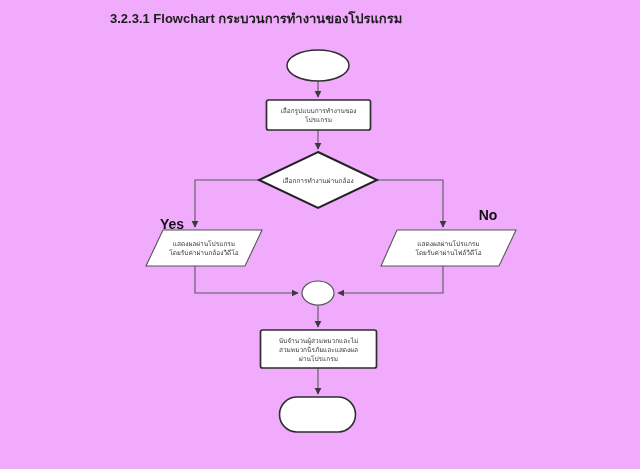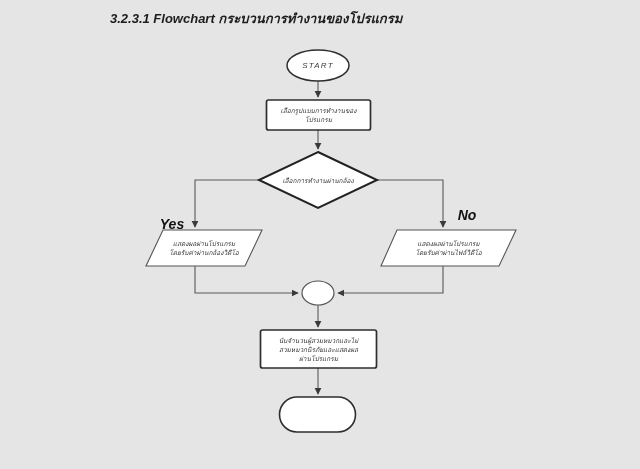--- a/index.html
+++ b/index.html
@@ -1,23 +1,22 @@
 <!DOCTYPE html>
 <html><head>
 <meta charset="utf-8">
 <style>
   html, body { margin: 0; padding: 0; background: #ffffff; }
   .page {
     position: relative;
     width: 640px;
     height: 469px;
-    background: #e5e5e5;
+    background: #f0abfc;
     font-family: "Liberation Sans", sans-serif;
     overflow: hidden;
-    font-style: italic;
   }
   .title {
     position: absolute;
     left: 110px;
     top: 8px;
     font-size: 13px;
     font-weight: 600;
     color: #1c1c1c;
     white-space: nowrap;
   }
@@ -78,32 +77,31 @@
       <ellipse cx="318" cy="65.5" rx="31" ry="15.5" fill="#ffffff" stroke="#2e2e2e" stroke-width="1.5"></ellipse>
       <rect x="266.5" y="100" width="104" height="30" rx="2" fill="#ffffff" stroke="#2e2e2e" stroke-width="1.7"></rect>
       <polygon points="318,152 377,180 318,208 259,180" fill="#ffffff" stroke="#222222" stroke-width="2"></polygon>
       <polygon points="163,230 262,230 245,266 146,266" fill="#ffffff" stroke="#555555" stroke-width="1.1"></polygon>
       <polygon points="397,230 516,230 499,266 381,266" fill="#ffffff" stroke="#555555" stroke-width="1.1"></polygon>
       <ellipse cx="318" cy="293" rx="16" ry="12" fill="#ffffff" stroke="#555555" stroke-width="1.2"></ellipse>
       <rect x="260.5" y="330" width="116" height="38" rx="2" fill="#ffffff" stroke="#2e2e2e" stroke-width="1.7"></rect>
       <rect x="279.5" y="397" width="76" height="35" rx="17.5" fill="#ffffff" stroke="#2e2e2e" stroke-width="1.6"></rect>
     </svg>
 
-    <div class="lbl terminal-lbl" style="left:286px; top:50px; width:64px; height:31px;">START</div>
 
     <div class="lbl node-lbl" style="left:266px; top:100px; width:105px; height:30px;">
       <span class="ln">เลือกรูปแบบการทำงานของ</span>
       <span class="ln">โปรแกรม</span>
     </div>
 
     <div class="lbl node-lbl" style="left:259px; top:152px; width:118px; height:56px;">เลือกการทำงานผ่านกล้อง</div>
 
     <div class="lbl branch-lbl" style="left:152px; top:213px; width:40px; height:22px;">Yes</div>
 
-    <div class="lbl branch-lbl" style="left:450px; top:204px; width:34px; height:22px;">No</div>
+    <div class="lbl branch-lbl" style="left:471px; top:204px; width:34px; height:22px;">No</div>
 
     <div class="lbl node-lbl" style="left:146px; top:230px; width:116px; height:36px;">
       <span class="ln">แสดงผลผ่านโปรแกรม</span>
       <span class="ln">โดยรับค่าผ่านกล้องวิดีโอ</span>
     </div>
 
     <div class="lbl node-lbl" style="left:381px; top:230px; width:135px; height:36px;">
       <span class="ln">แสดงผลผ่านโปรแกรม</span>
       <span class="ln">โดยรับค่าผ่านไฟล์วิดีโอ</span>
     </div>

